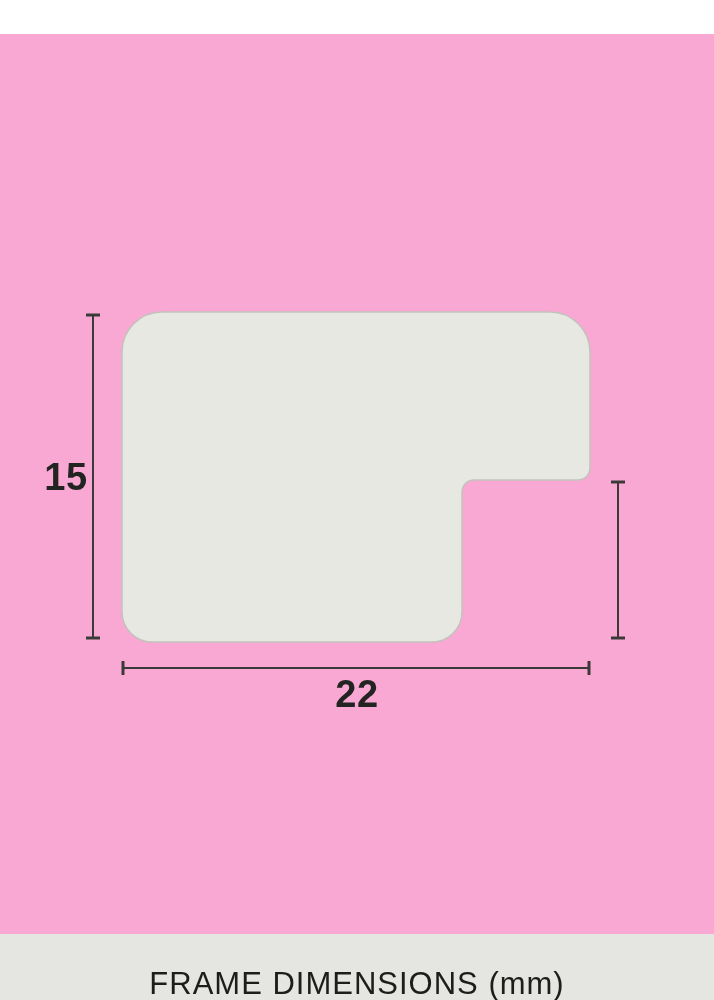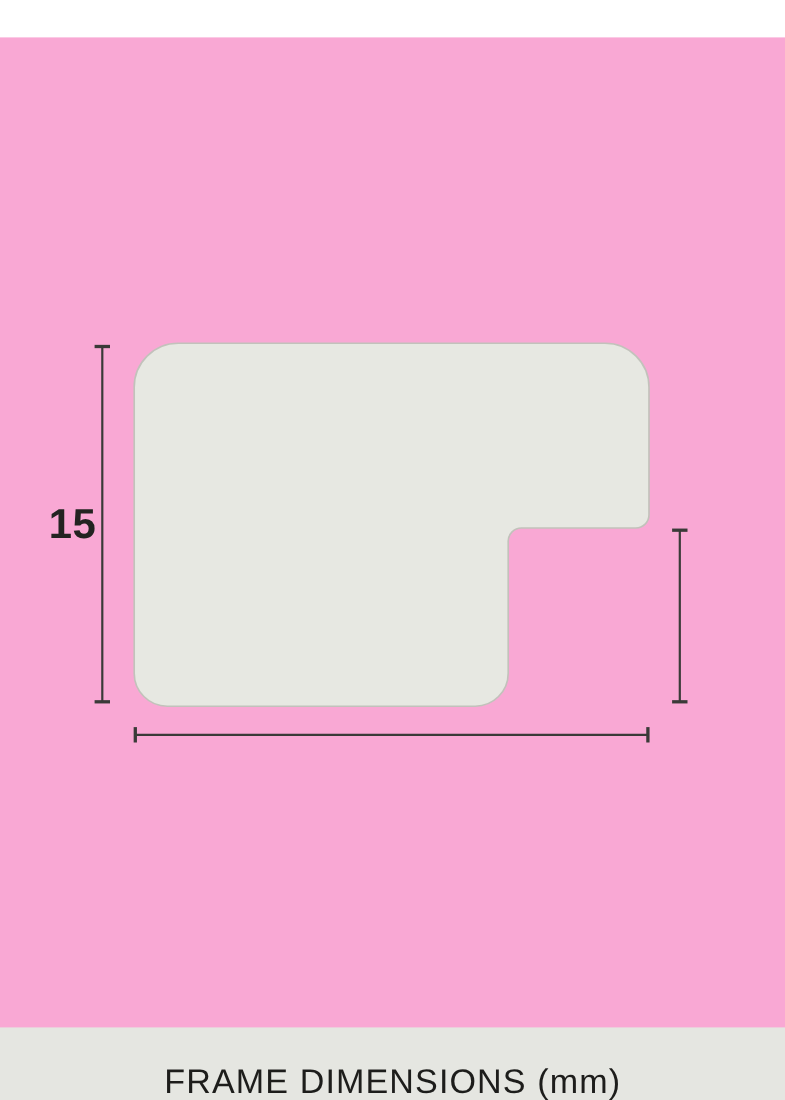--- a/index.html
+++ b/index.html
@@ -103,19 +103,20 @@
 
     <g>
       <line x1="618" y1="448" x2="618" y2="604" stroke-width="2" stroke="#3a3a38"></line>
       <line x1="611" y1="448" x2="625" y2="448" stroke-width="3" stroke="#3a3a38"></line>
       <line x1="611" y1="604" x2="625" y2="604" stroke-width="3" stroke="#3a3a38"></line>
     </g>
   </svg>
 
   <div class="dim-label height-label">15</div>
 
+  <div class="dim-label width-label">22</div>
 
 
   <div class="footer-bar">
     <span class="footer-caption">FRAME DIMENSIONS (mm)</span>
   </div>
 
 </div>
 
 </body></html>

